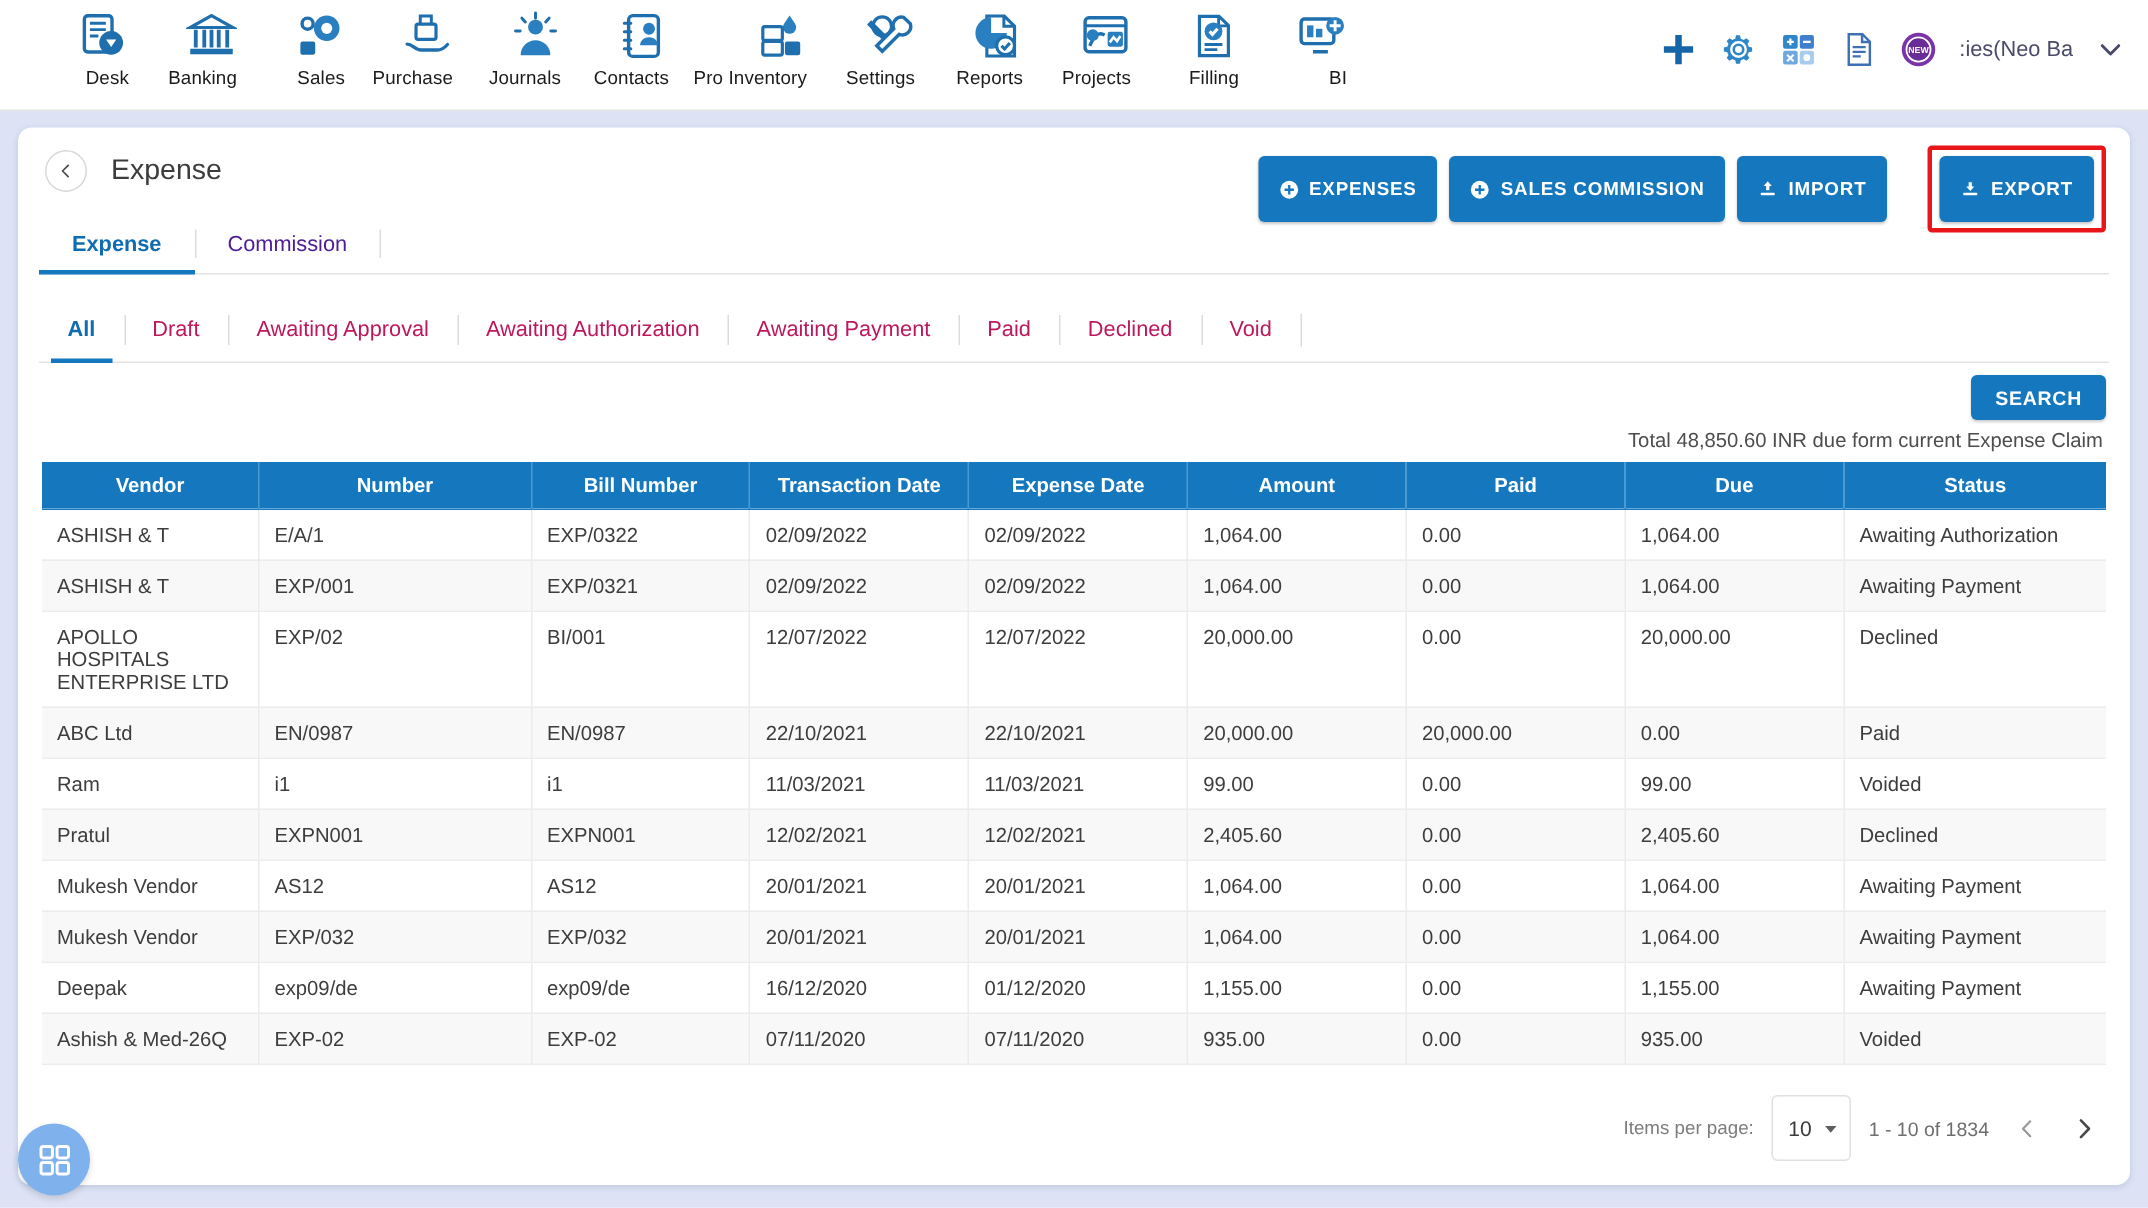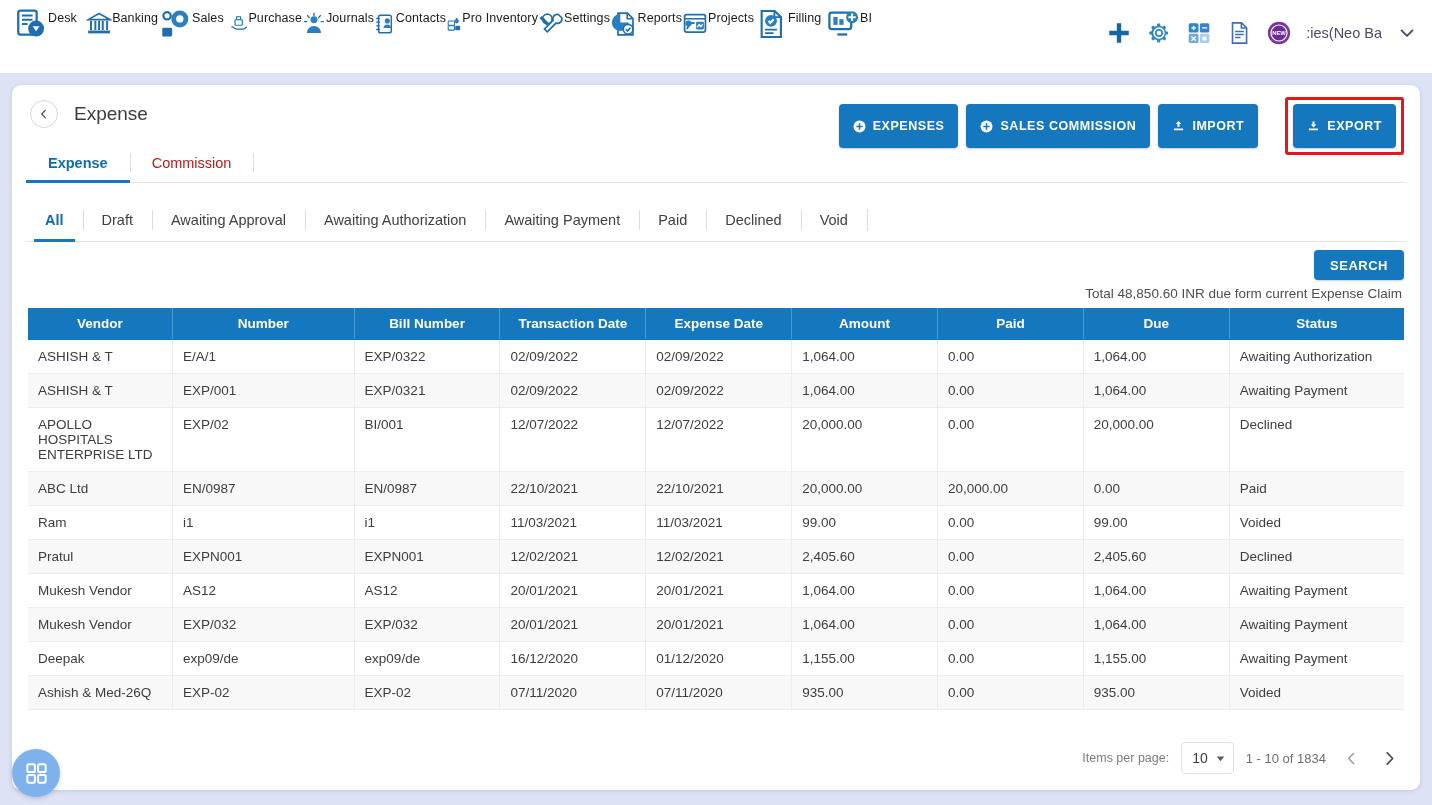--- a/index.html
+++ b/index.html
@@ -13,22 +13,22 @@
   
   .topnav {
     position: absolute; top: 0; left: 0;
     width: 1432px; height: 74px;
     background: #ffffff;
     border-bottom: 1px solid #e2e2e2;
     display: flex; align-items: flex-start;
   }
   .nav-items { display: flex; align-items: flex-start; padding-left: 14px; padding-top: 5px; }
   .nav-item {
-    width: 72px; display: flex; flex-direction: row;
-    align-items: flex-start; cursor: pointer; padding-top: 2px;
+    width: 72px; display: flex; flex-direction: column;
+    align-items: flex-end; cursor: pointer; padding-top: 2px;
   }
   .nav-item.wide { width: 92px; }
   .nav-ico { width: 34px; height: 34px; display: block; }
   .nav-label {
     margin-top: 4px; font-size: 12.5px; color: #1a1a1a;
     white-space: nowrap; letter-spacing: .1px;
   }
 
   .topnav-right {
     position: absolute; right: 14px; top: 20px;
@@ -83,21 +83,21 @@
   }
 
   
   .tabbar {
     margin: 0 14px; height: 40px;
     border-bottom: 1px solid #e3e3e3;
     display: flex; align-items: stretch;
   }
   .tab {
     display: flex; align-items: center; padding: 0 22px;
-    font-size: 14.5px; color: #b91c1c; cursor: pointer;
+    font-size: 14.5px; color: #4c1d95; cursor: pointer;
     position: relative; white-space: nowrap;
   }
   .tab + .tab::before {
     content: ""; position: absolute; left: 0; top: 10px; bottom: 10px;
     width: 1px; background: #dcdcdc;
   }
   .tab::after {
     content: ""; position: absolute; left: 0; right: 0; bottom: -1px;
     height: 3px; background: transparent;
   }
@@ -105,21 +105,21 @@
   .tab.active::after { background: #1577bd; }
   .tab-endrule {
     width: 1px; margin: 10px 0; background: #dcdcdc;
   }
 
   
   .filterbar-wrap { margin: 16px 14px 0; border-bottom: 1px solid #e3e3e3; }
   .filterbar { height: 42px; display: flex; align-items: stretch; }
   .ftab {
     display: flex; align-items: center; padding: 0 19px;
-    font-size: 14.5px; color: #404040; cursor: pointer;
+    font-size: 14.5px; color: #be185d; cursor: pointer;
     position: relative; white-space: nowrap;
   }
   .ftab + .ftab::before {
     content: ""; position: absolute; left: 0; top: 11px; bottom: 11px;
     width: 1px; background: #dcdcdc;
   }
   .ftab::after {
     content: ""; position: absolute; left: 8px; right: 8px; bottom: -1px;
     height: 3px; background: transparent;
   }
@@ -171,21 +171,21 @@
   td.link { text-decoration: none; }
 
   
   .paginator {
     position: absolute; right: 18px; bottom: 16px;
     display: flex; align-items: center; gap: 12px;
     font-size: 12.5px; color: #7c7c7c;
   }
   .ipp-label { white-space: nowrap; }
   .ipp-select {
-    min-width: 48px; height: 32px; border: 1px solid #e0e0e0;
+    min-width: 48px; height: 44px; border: 1px solid #e0e0e0;
     border-radius: 4px; display: flex; align-items: center;
     justify-content: space-between; padding: 0 6px 0 10px;
     font-size: 14px; color: #3a3a3a; cursor: pointer; background: #fff;
     gap: 6px;
   }
   .range-label { color: #6e6e6e; font-size: 13px; white-space: nowrap; }
   .pg-arrow {
     width: 26px; height: 26px; display: flex;
     align-items: center; justify-content: center; cursor: pointer;
   }

